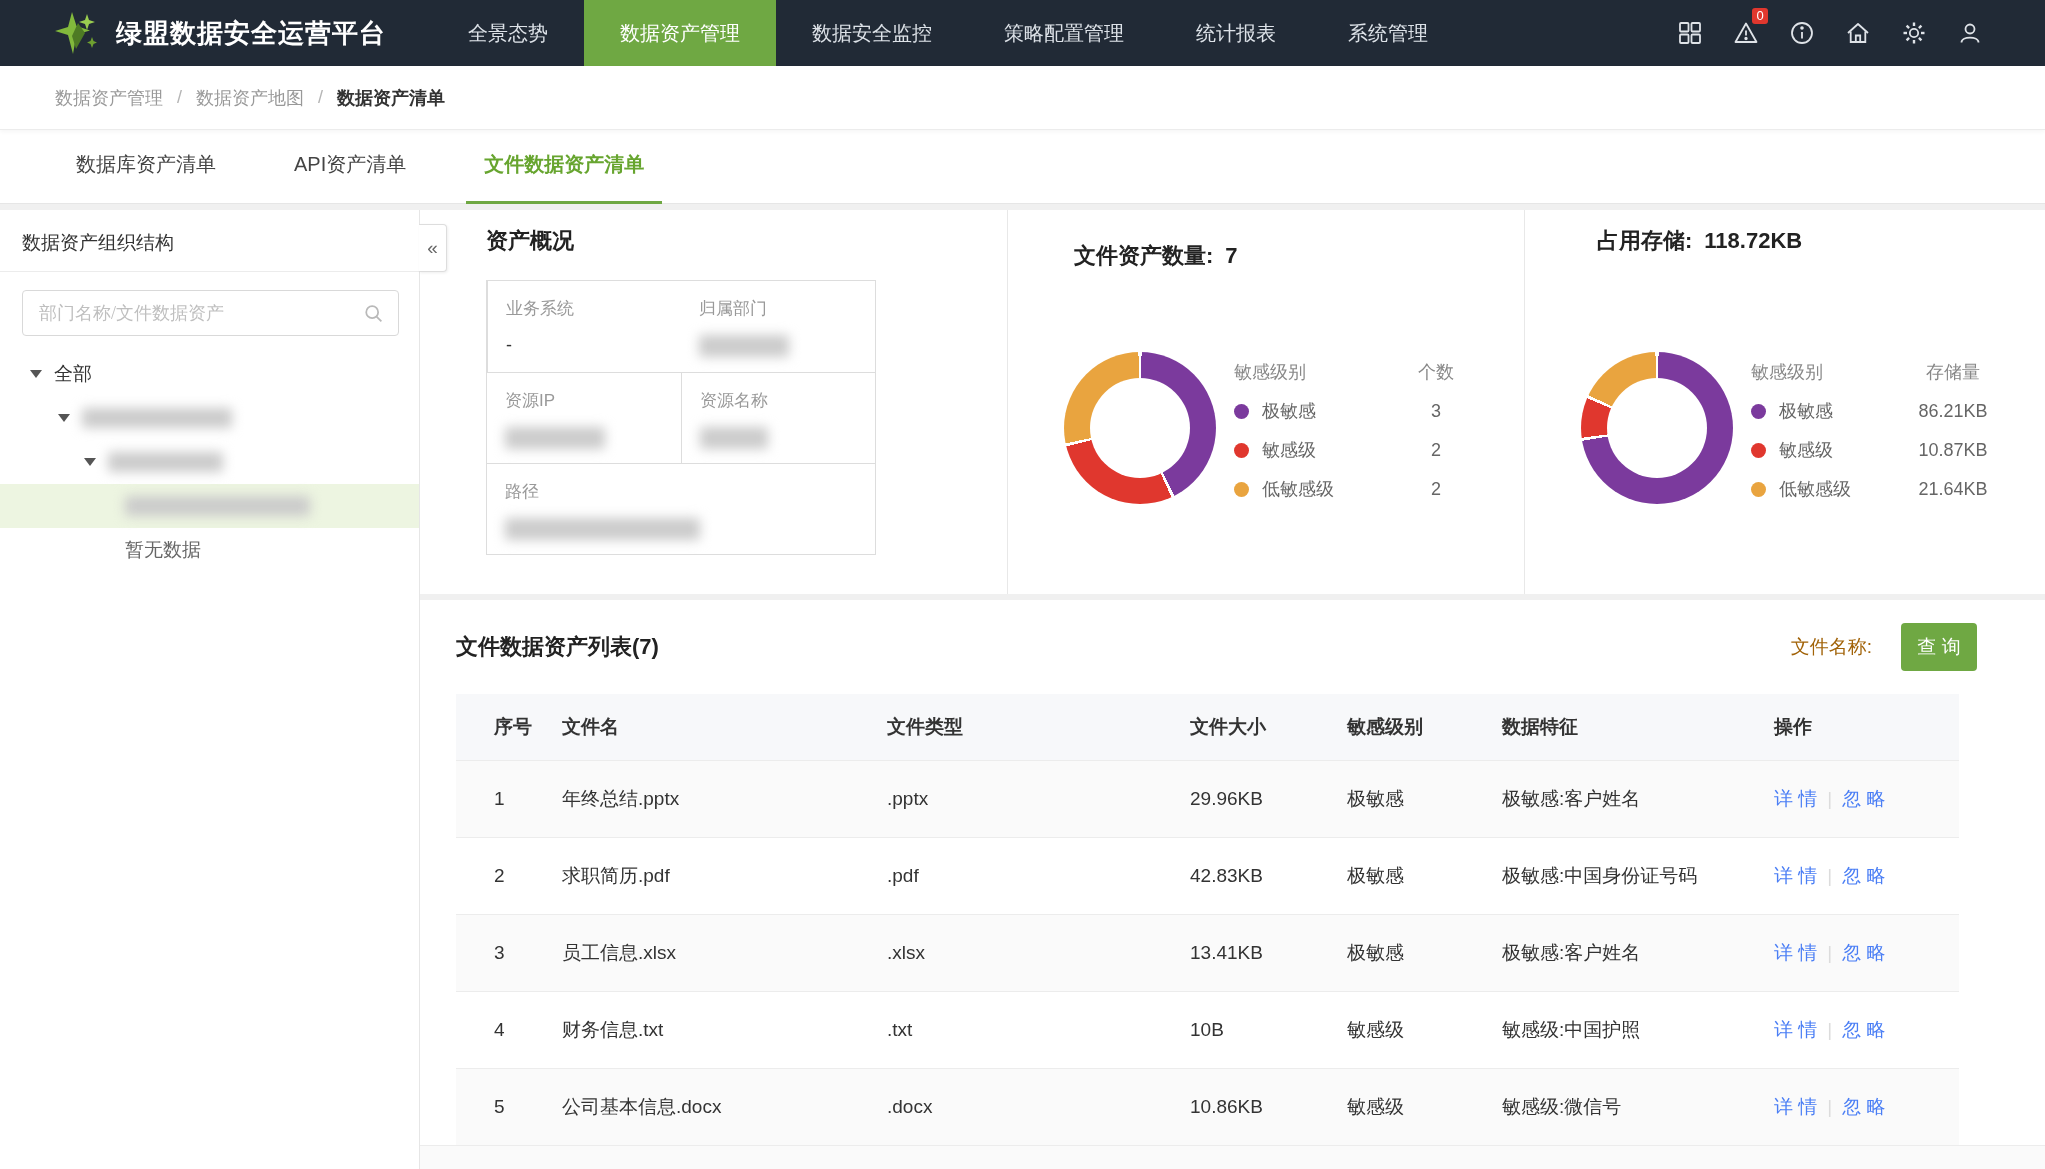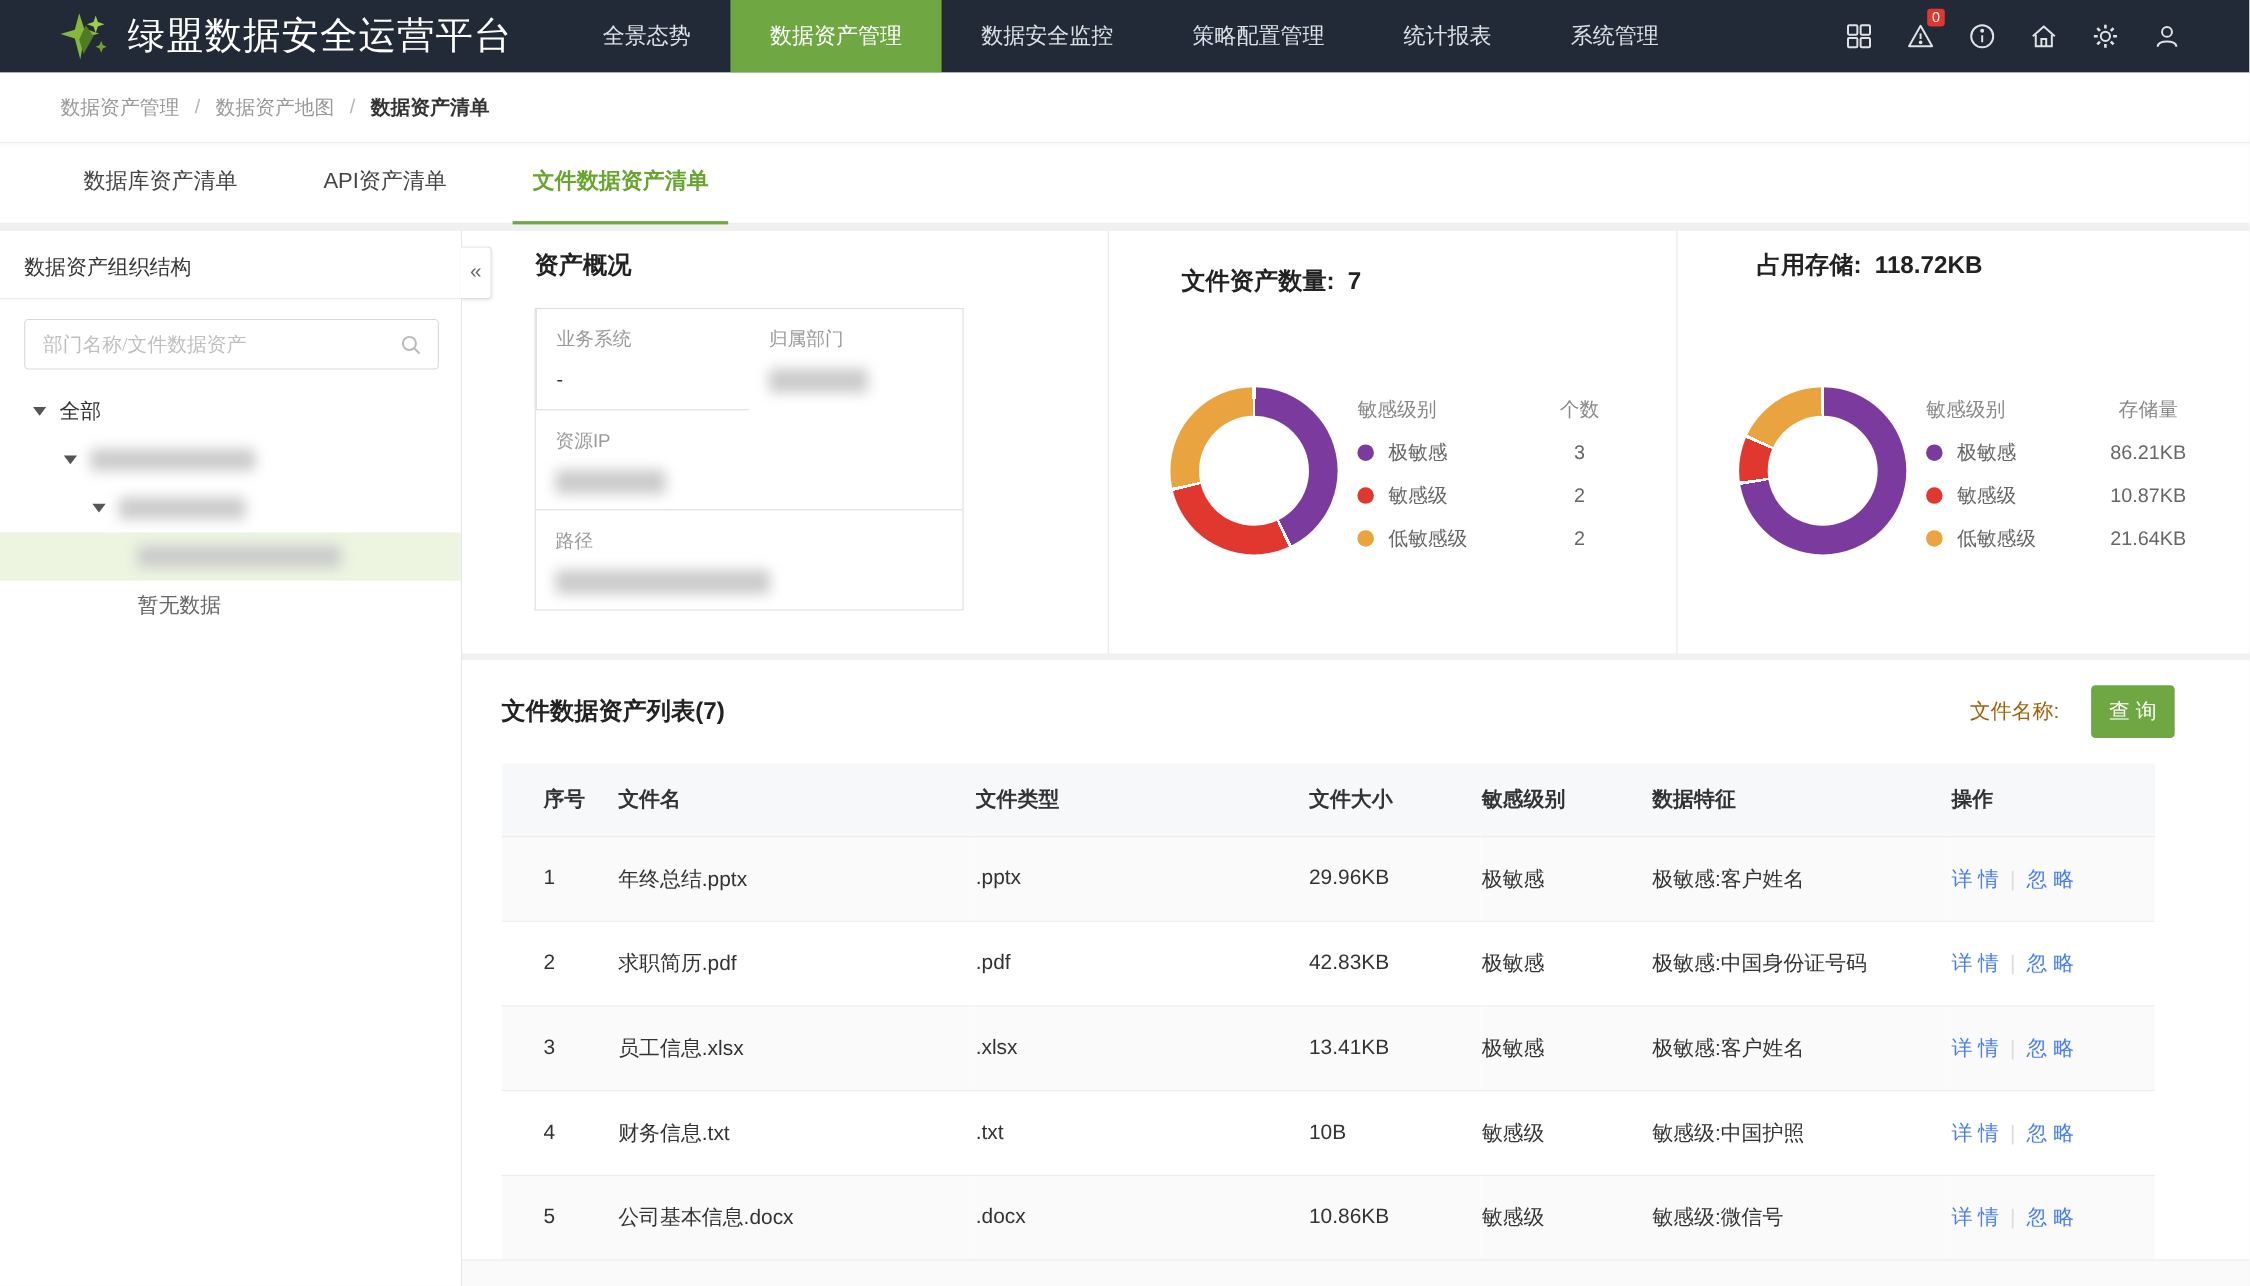--- a/index.html
+++ b/index.html
@@ -4,21 +4,21 @@
 <style>
   * { box-sizing: border-box; }
   html,body { margin:0; padding:0; }
   body {
     width:2045px; height:1169px; overflow:hidden; background:#fff;
     font-family:"Liberation Sans","DejaVu Sans",sans-serif; color:#333;
   }
   
   .navbar { height:66px; background:#212a36; display:flex; align-items:center; padding-left:52px; }
   .logo { width:48px; height:48px; flex:none; }
-  .brand { color:#fff; font-size:34px; font-weight:normal; margin-left:16px; letter-spacing:1px; white-space:nowrap; }
+  .brand { color:#fff; font-size:26px; font-weight:bold; margin-left:16px; letter-spacing:1px; white-space:nowrap; }
   .nav-menu { display:flex; height:66px; margin-left:46px; }
   .nav-item { line-height:66px; padding:0 36px; color:#dde2e8; font-size:20px; cursor:pointer; white-space:nowrap; }
   .nav-item.active { background:#6fa843; color:#fff; }
   .nav-icons { margin-left:auto; display:flex; align-items:center; gap:30px; padding-right:62px; }
   .icon-btn { position:relative; width:26px; height:26px; cursor:pointer; }
   .icon-btn svg { width:26px; height:26px; display:block; }
   .badge { position:absolute; top:-12px; right:-9px; background:#e0372e; color:#fff; font-size:13px;
            line-height:16px; min-width:16px; text-align:center; border-radius:3px; padding:0 2px; }
   
   .breadcrumb-bar { height:64px; background:#fff; display:flex; align-items:center; padding-left:55px;
@@ -236,20 +236,24 @@
               <div class="info-value">-</div>
             </div>
             <div class="info-cell r0 c0">
               <div class="info-label">归属部门</div>
               <div class="blur-block" style="width:90px;height:22px;margin-top:2px"></div>
             </div>
             <div class="info-cell c0">
               <div class="info-label">资源IP</div>
               <div class="blur-block" style="width:100px;height:22px;margin-top:2px"></div>
             </div>
+            <div class="info-cell">
+              <div class="info-label">资源名称</div>
+              <div class="blur-block" style="width:68px;height:22px;margin-top:2px"></div>
+            </div>
             <div class="info-cell c0 span2">
               <div class="info-label">路径</div>
               <div class="blur-block" style="width:195px;height:22px;margin-top:2px"></div>
             </div>
           </div>
       </section>
 
       <section class="panel panel-count">
         <h3><span>文件资产数量:</span><span class="chart-total">7</span></h3>
         <div class="donut" id="donut0" style="background: conic-gradient(rgb(255, 255, 255) 0deg, rgb(255, 255, 255) 1.2deg, rgb(123, 58, 157) 1.2deg, rgb(123, 58, 157) 153.086deg, rgb(255, 255, 255) 153.086deg, rgb(255, 255, 255) 154.286deg, rgb(255, 255, 255) 154.286deg, rgb(255, 255, 255) 155.486deg, rgb(224, 55, 46) 155.486deg, rgb(224, 55, 46) 255.943deg, rgb(255, 255, 255) 255.943deg, rgb(255, 255, 255) 257.143deg, rgb(255, 255, 255) 257.143deg, rgb(255, 255, 255) 258.343deg, rgb(233, 164, 63) 258.343deg, rgb(233, 164, 63) 358.8deg, rgb(255, 255, 255) 358.8deg, rgb(255, 255, 255) 360deg);"></div>

